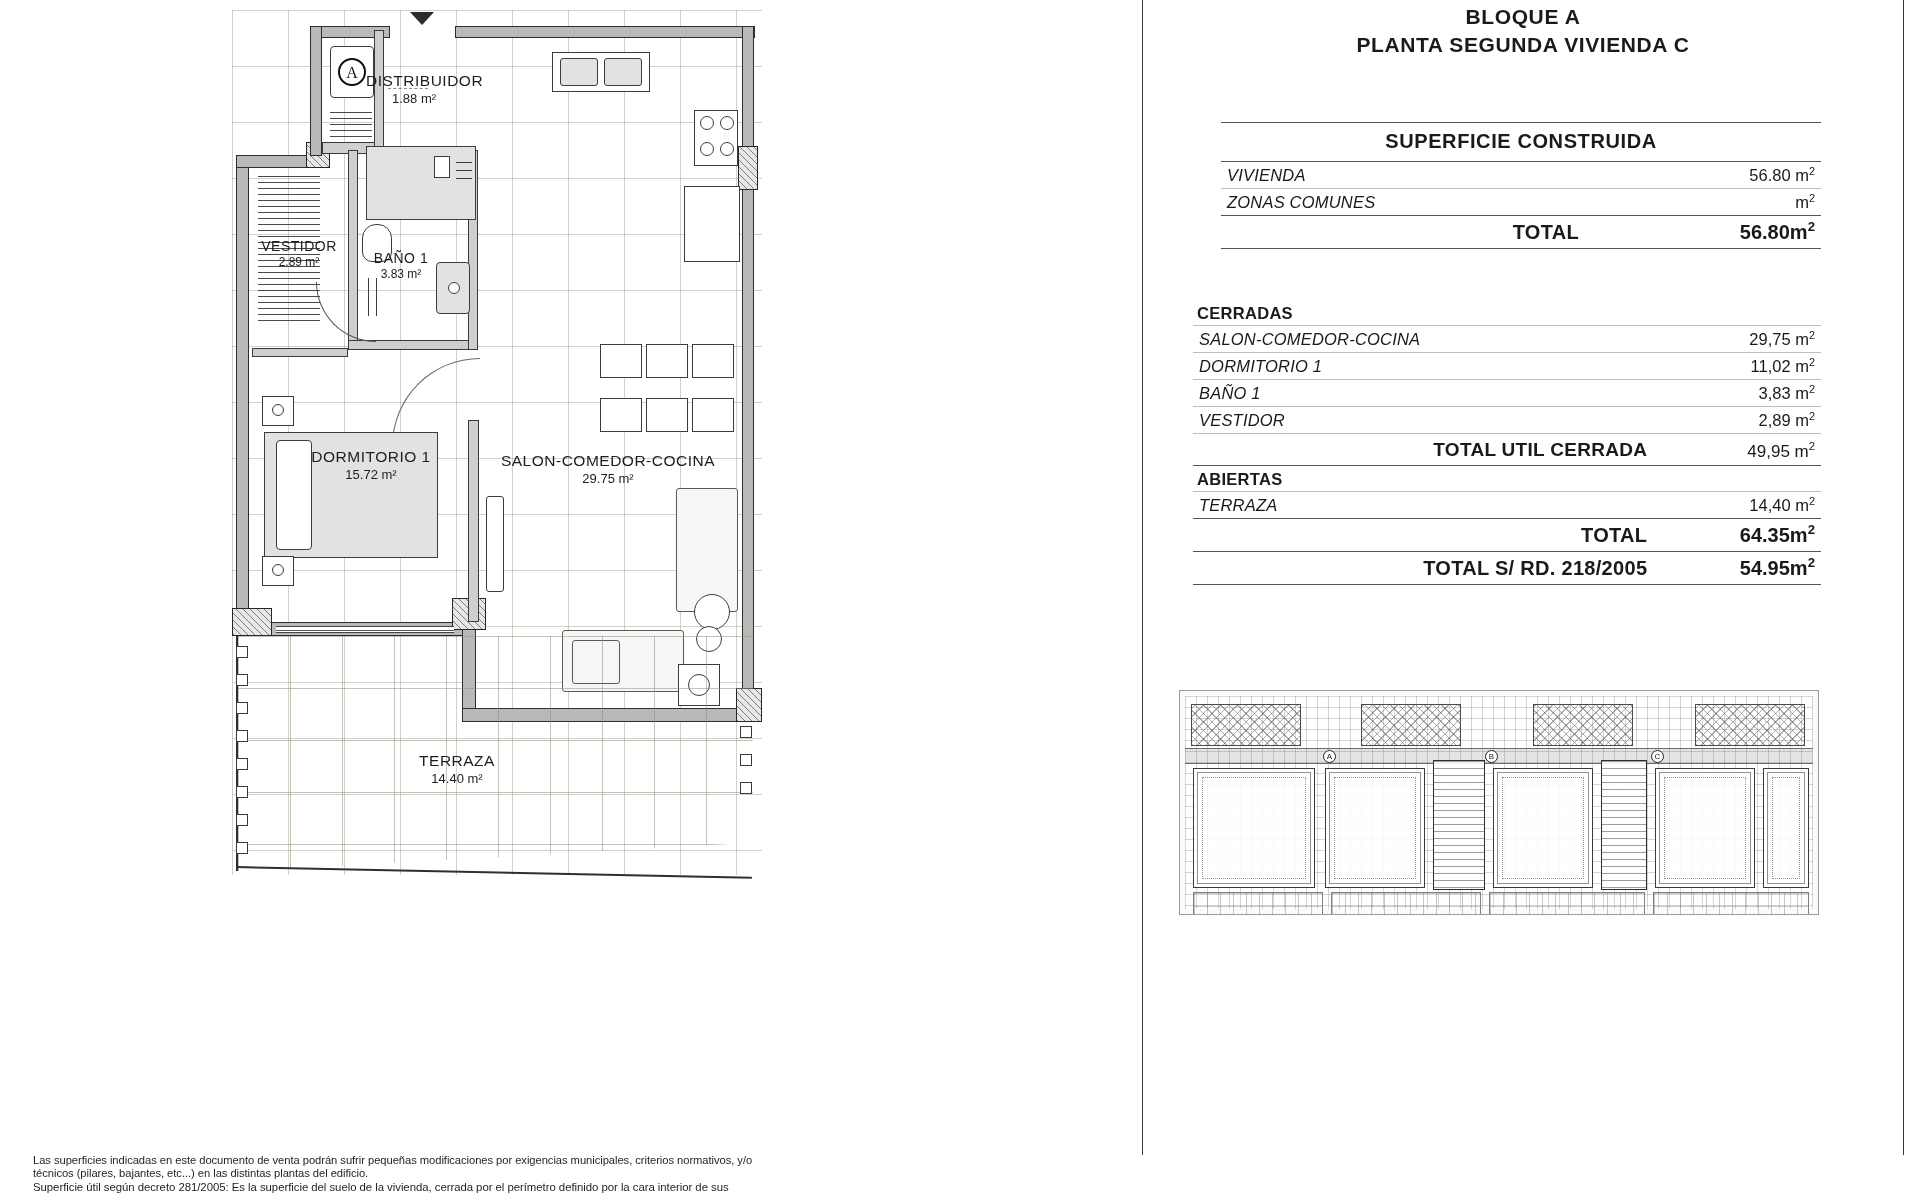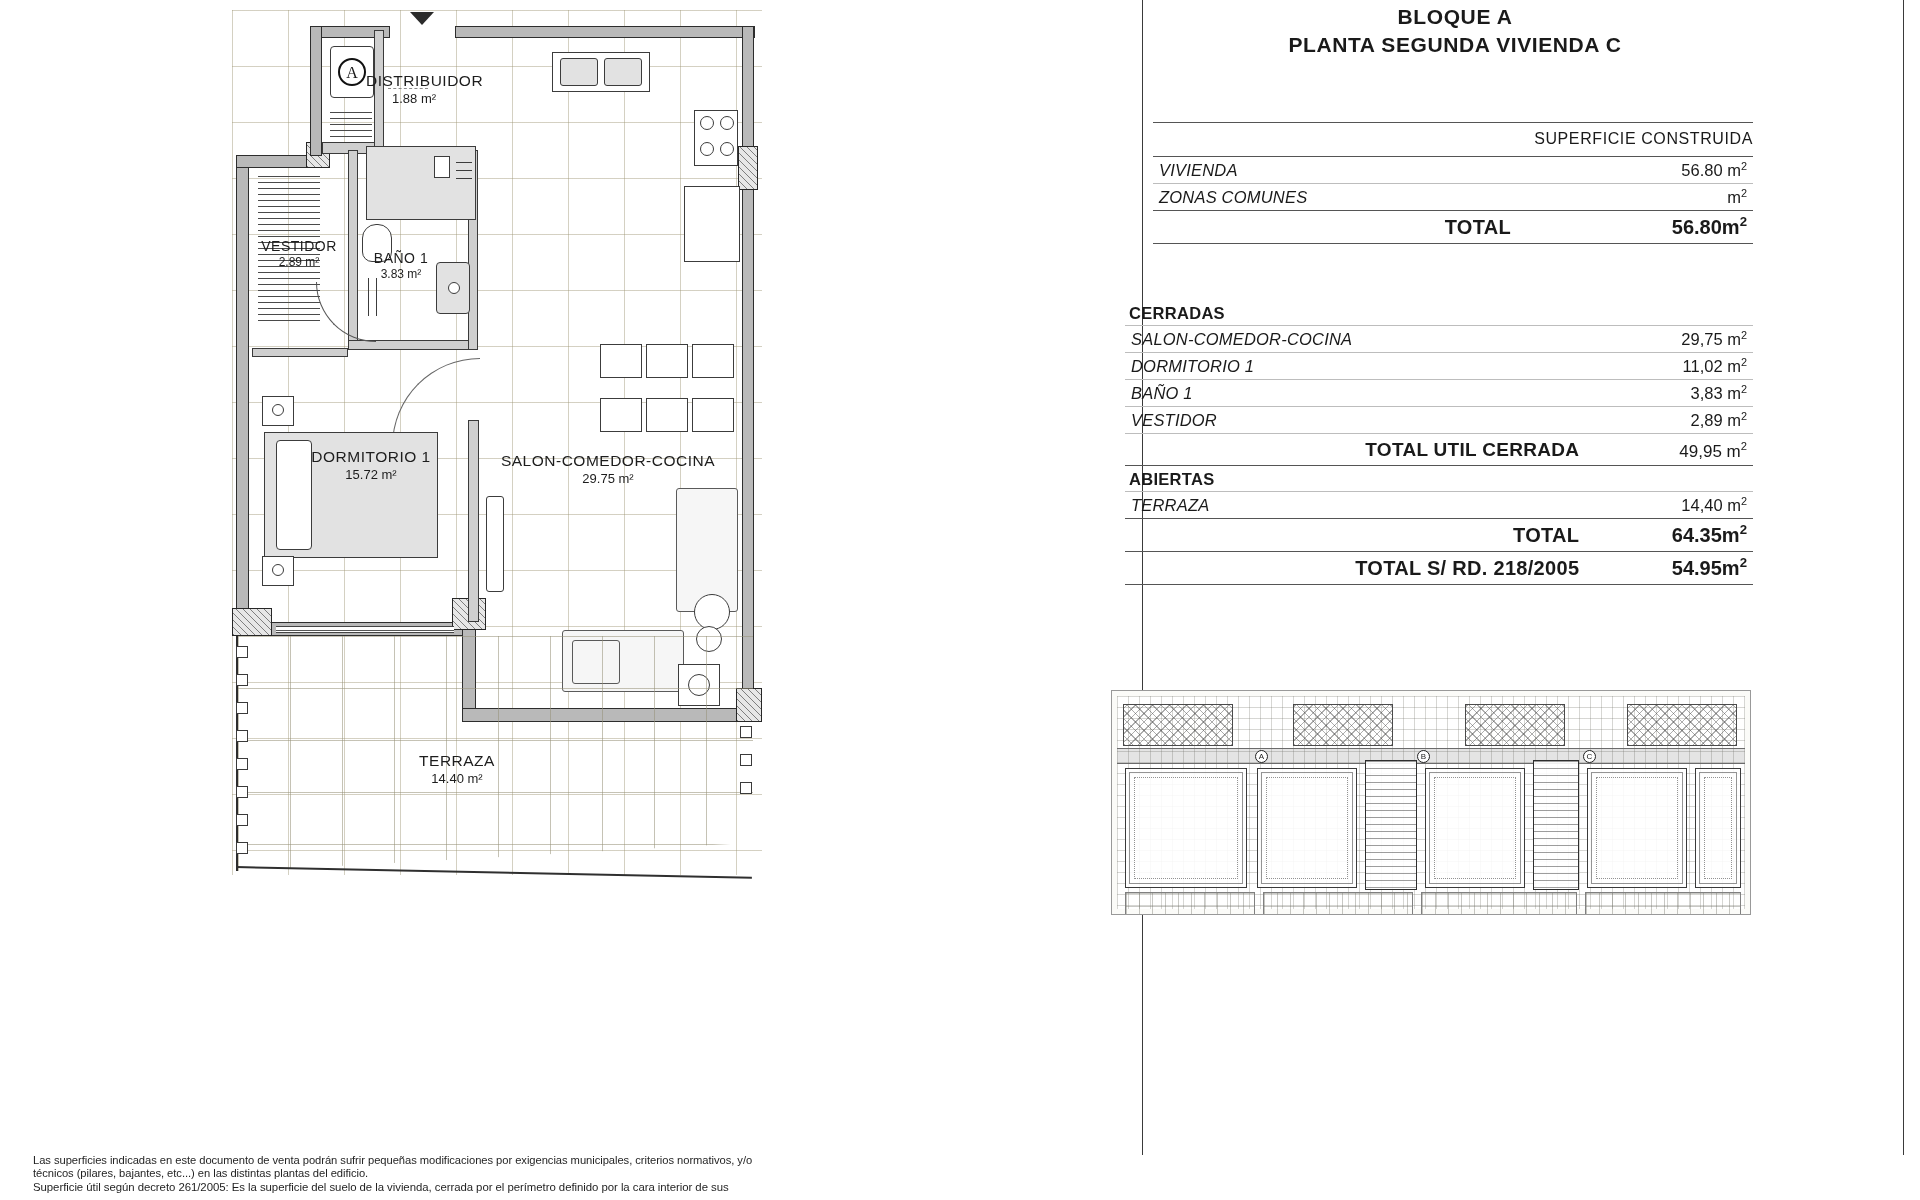--- a/index.html
+++ b/index.html
@@ -22,21 +22,21 @@
     top: 0; bottom: 0;
     width: 1px;
     background: #3a3a3a;
   }
   #divider-main { left: 1142px; top: 0; height: 1155px; }
   #divider-right { left: 1903px; top: 0; height: 1155px; }
 
   
   #right-panel {
     position: absolute;
-    left: 1075px; top: 0;
+    left: 1143px; top: 0;
     width: 760px; height: 1200px;
   }
   .panel-title {
     text-align: center;
     font-weight: bold;
     letter-spacing: 0.6px;
   }
   #title-block { position: absolute; left: 0; top: 0; width: 760px; }
   #bloque { font-size: 21px; margin-top: 4px; line-height: 26px; }
   #planta { font-size: 21px; line-height: 30px; }
@@ -46,23 +46,23 @@
     position: absolute;
     border-collapse: collapse;
   }
   .tbl td { padding: 0; vertical-align: bottom; }
   .hdr-rule-top { border-top: 1.2px solid #555; }
   .hdr-rule-bot { border-bottom: 1.2px solid #555; }
   .row-rule { border-bottom: 1px solid #bdbdbd; }
   .row-rule-dark { border-bottom: 1.3px solid #555; }
 
   .sect-head {
-    font-size: 16px;
-    font-weight: normal;
-    text-align: right;
+    font-size: 20px;
+    font-weight: bold;
+    text-align: center;
     letter-spacing: 0.6px;
     padding: 7px 0 8px 0 !important;
   }
   .sect-head-sp {
     font-size: 19.5px;
     font-weight: bold;
     text-align: center;
     letter-spacing: 5.5px;
     padding: 8px 0 9px 0 !important;
   }
@@ -528,16 +528,16 @@
         <div class="kp-circle" style="left:138px; top:54px;">A</div>
         <div class="kp-circle" style="left:300px; top:54px;">B</div>
         <div class="kp-circle" style="left:466px; top:54px;">C</div>
       </div>
     </div>
   </div>
 
   <div id="footer">
     <p>Las superficies indicadas en este documento de venta podrán sufrir pequeñas modificaciones por exigencias municipales, criterios normativos, y/o</p>
     <p>técnicos (pilares, bajantes, etc...) en las distintas plantas del edificio.</p>
-    <p class="l2">Superficie útil según decreto 261/2005: Es la superficie del suelo de la vivienda, cerrada por el perímetro definido por la cara interior de sus</p>
+    <p class="l2">Superficie útil según decreto 281/2005: Es la superficie del suelo de la vivienda, cerrada por el perímetro definido por la cara interior de sus</p>
   </div>
 
 </div>
 
 </body></html>

